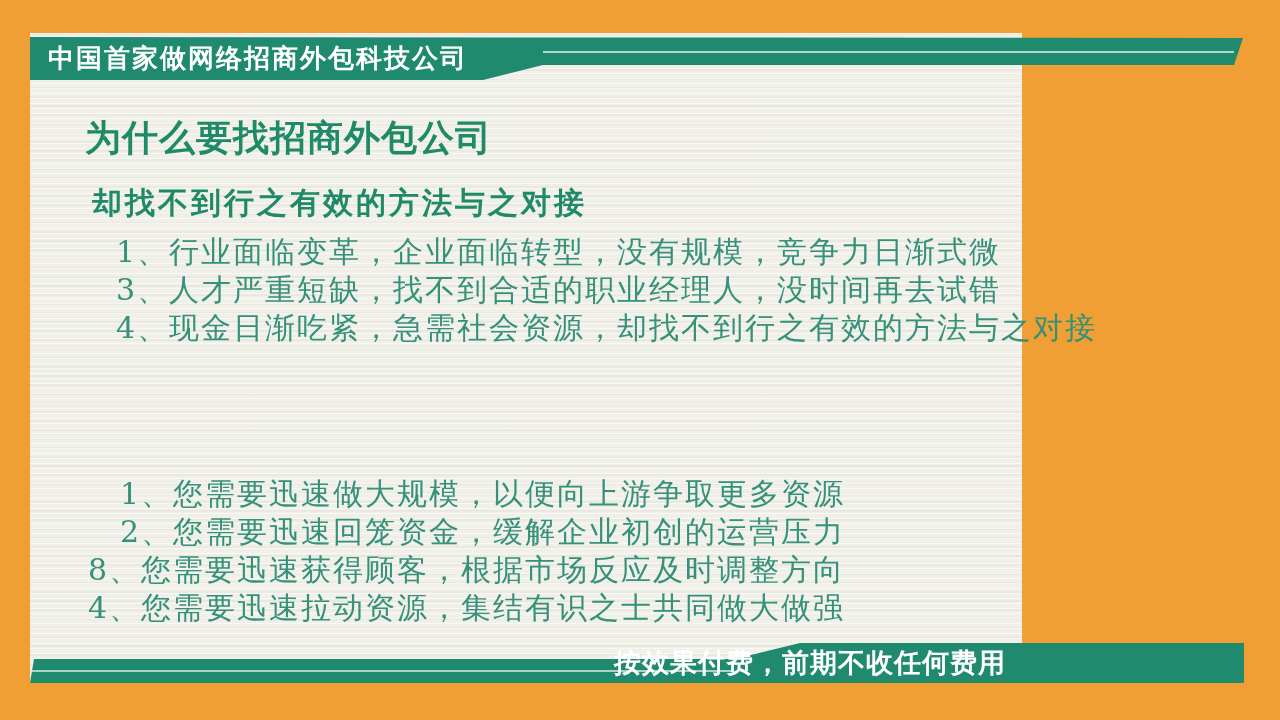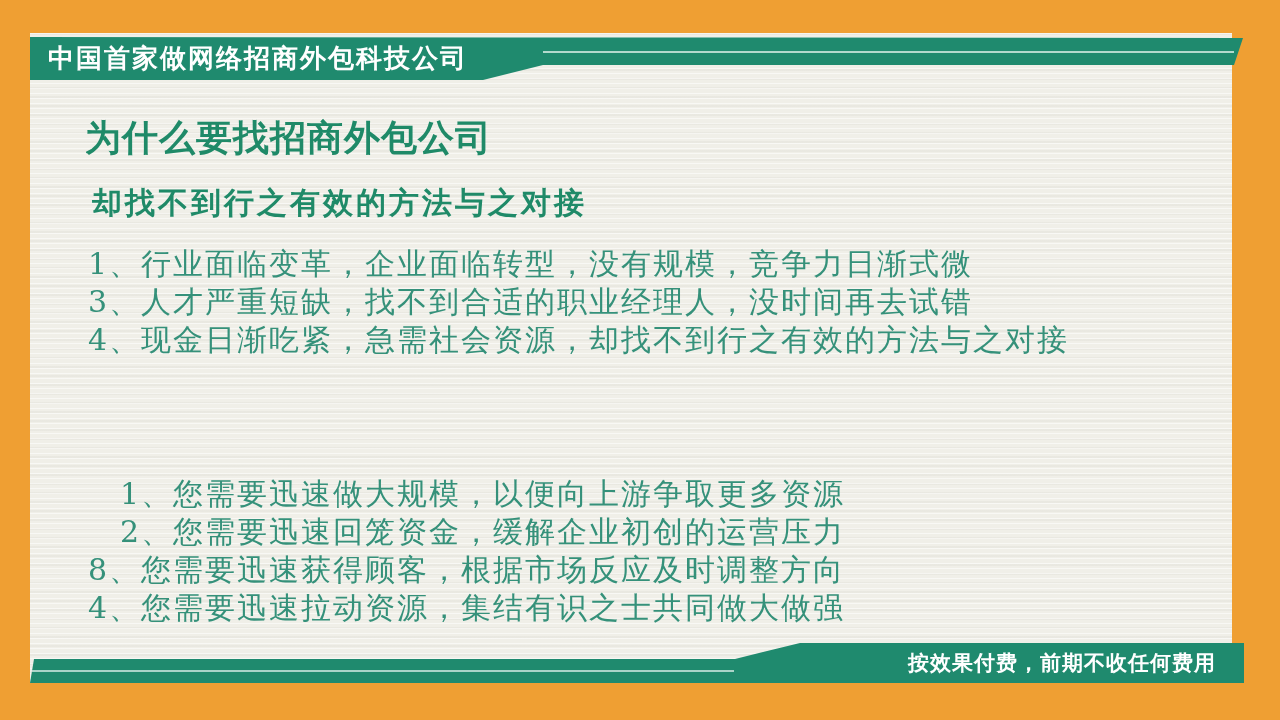--- a/index.html
+++ b/index.html
@@ -9,21 +9,21 @@
     overflow:hidden;
     font-family:"Liberation Sans",sans-serif;
   }
   .bg-orange{
     position:absolute;inset:0;
     background:#EF9F33;
   }
   .panel{
     position:absolute;
     left:30px;top:33px;
-    width:1202px;height:650px;
+    width:992px;height:650px;
     background-color:#F0EFE8;
     background-image:
       repeating-linear-gradient(180deg, rgba(255,255,255,.55) 0 1px, rgba(0,0,0,0) 1px 5px),
       repeating-linear-gradient(180deg, rgba(110,110,95,.05) 0 2px, rgba(0,0,0,0) 2px 9px);
   }
   
   .header-ribbon{
     position:absolute;left:0;top:0;width:1214px;height:47px;
     background:#1F8A6E;
     clip-path:polygon(0 4px,1213px 5px,1204px 32px,513px 32px,453px 47px,0 47px);
@@ -42,21 +42,21 @@
     position:absolute;left:0;top:610px;width:1214px;height:40px;
     background:#1F8A6E;
     clip-path:polygon(4px 16px,705px 16px,770px 0,1214px 0,1214px 40px,0 40px);
   }
   .footer-line{
     position:absolute;left:2px;top:637px;width:702px;height:2px;
     background:rgba(230,243,238,.7);
   }
   .footer-ribbon-text{
     position:absolute;right:16px;top:610px;height:40px;line-height:40px;
-    color:#FFFFFF;font-size:21px;font-weight:700;letter-spacing:1px;
+    color:#FFFFFF;font-size:27px;font-weight:700;letter-spacing:1px;
     white-space:nowrap;text-align:left;
   }
   
   .slide-title{
     position:absolute;left:55px;top:83px;
     font-size:36px;line-height:44px;font-weight:700;
     color:#1F8A68;letter-spacing:1px;white-space:nowrap;
   }
   .section-heading{
     position:absolute;left:62px;
@@ -64,21 +64,21 @@
     color:#1F8A68;letter-spacing:3px;white-space:nowrap;
   }
   .heading-1{top:150px;}
   .heading-2{top:387px;}
   .bullet-list{
     position:absolute;left:58px;
     font-family:"DejaVu Serif","Liberation Serif",serif;
     font-size:30px;line-height:38px;
     color:#35917A;letter-spacing:2px;white-space:nowrap;
   }
-  .list-1{top:212px;}
+  .list-1{top:200px;margin-left:28px;}
   .list-2{top:442px;text-align:right;}
   .bullet-item{height:38px;}
 </style>
 </head>
 <body>
 
 <div class="stage">
   <div class="bg-orange"></div>
 
   <div class="panel">

